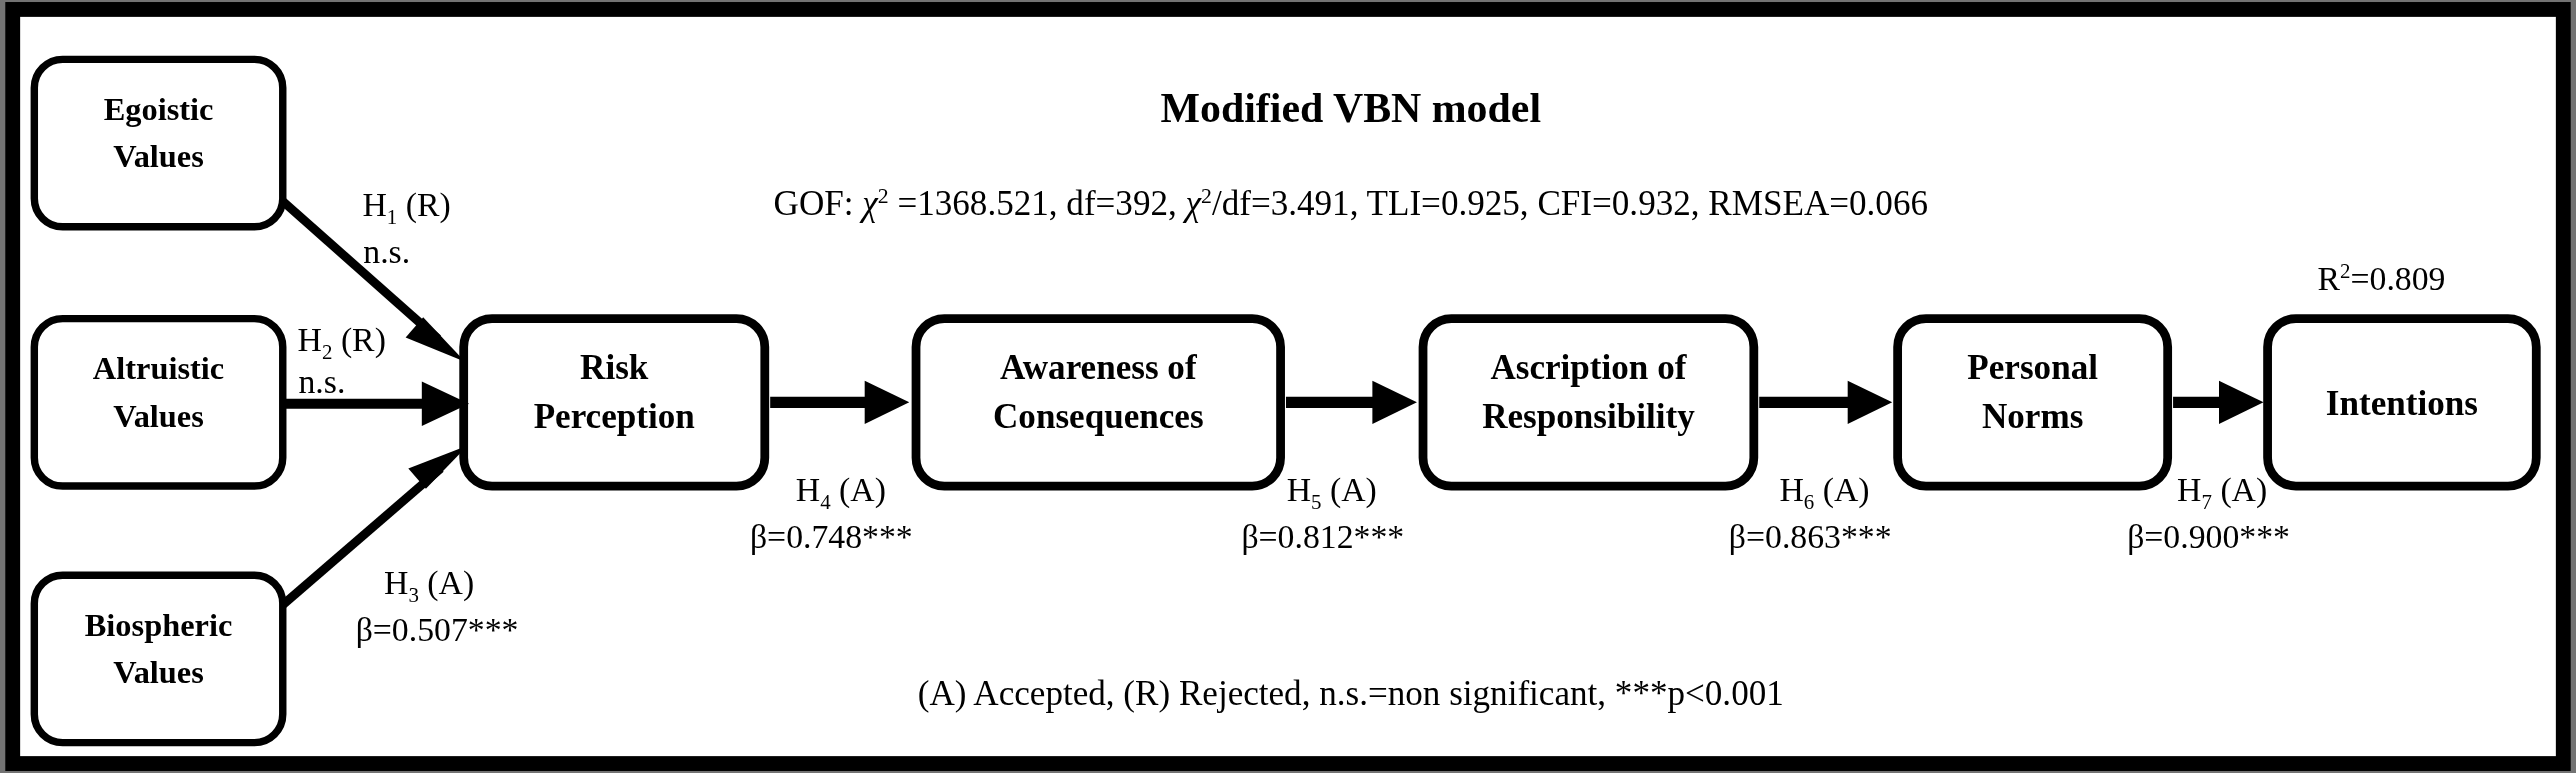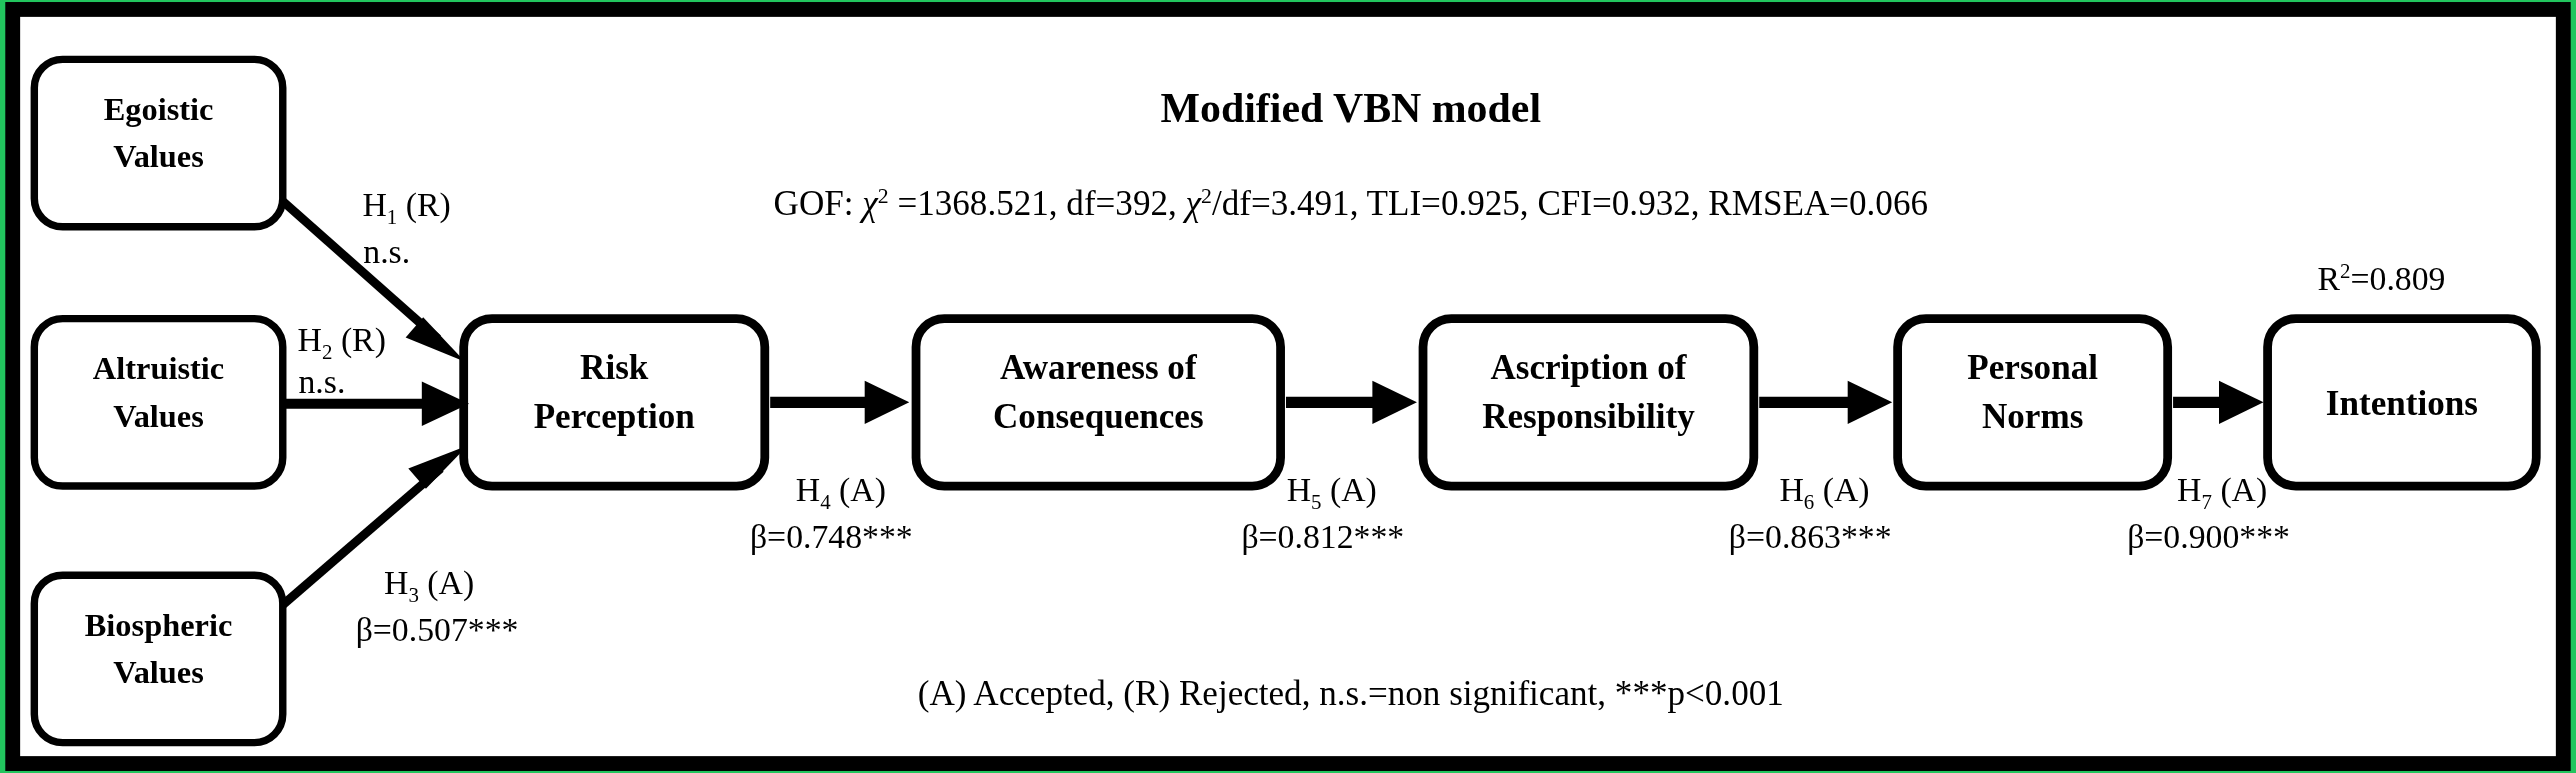--- a/index.html
+++ b/index.html
@@ -1,18 +1,18 @@
 <!DOCTYPE html>
 <html style="font-size:10.8px"><head>
 <meta charset="utf-8">
 <style>
   html,body{margin:0;padding:0;background:#ffffff;}
   body{width:2576px;height:773px;overflow:hidden;
        font-family:"Liberation Serif","DejaVu Serif",serif;}
-  #stage{position:relative;width:2576px;height:773px;background:#22c55e;}
+  #stage{position:relative;width:2576px;height:773px;background:#737373;}
   svg#canvas{position:absolute;left:0;top:0;width:2576px;height:773px;display:block;}
   .boxlabel{font-family:"Liberation Serif","DejaVu Serif",serif;font-weight:bold;
             text-anchor:middle;fill:#000;}
   .plain{font-family:"Liberation Serif","DejaVu Serif",serif;fill:#000;}
   .title{font-family:"Liberation Serif","DejaVu Serif",serif;font-weight:bold;
          text-anchor:middle;fill:#000;}
   .sub{font-size:0.62em;}
 </style>
 </head>
 <body>

